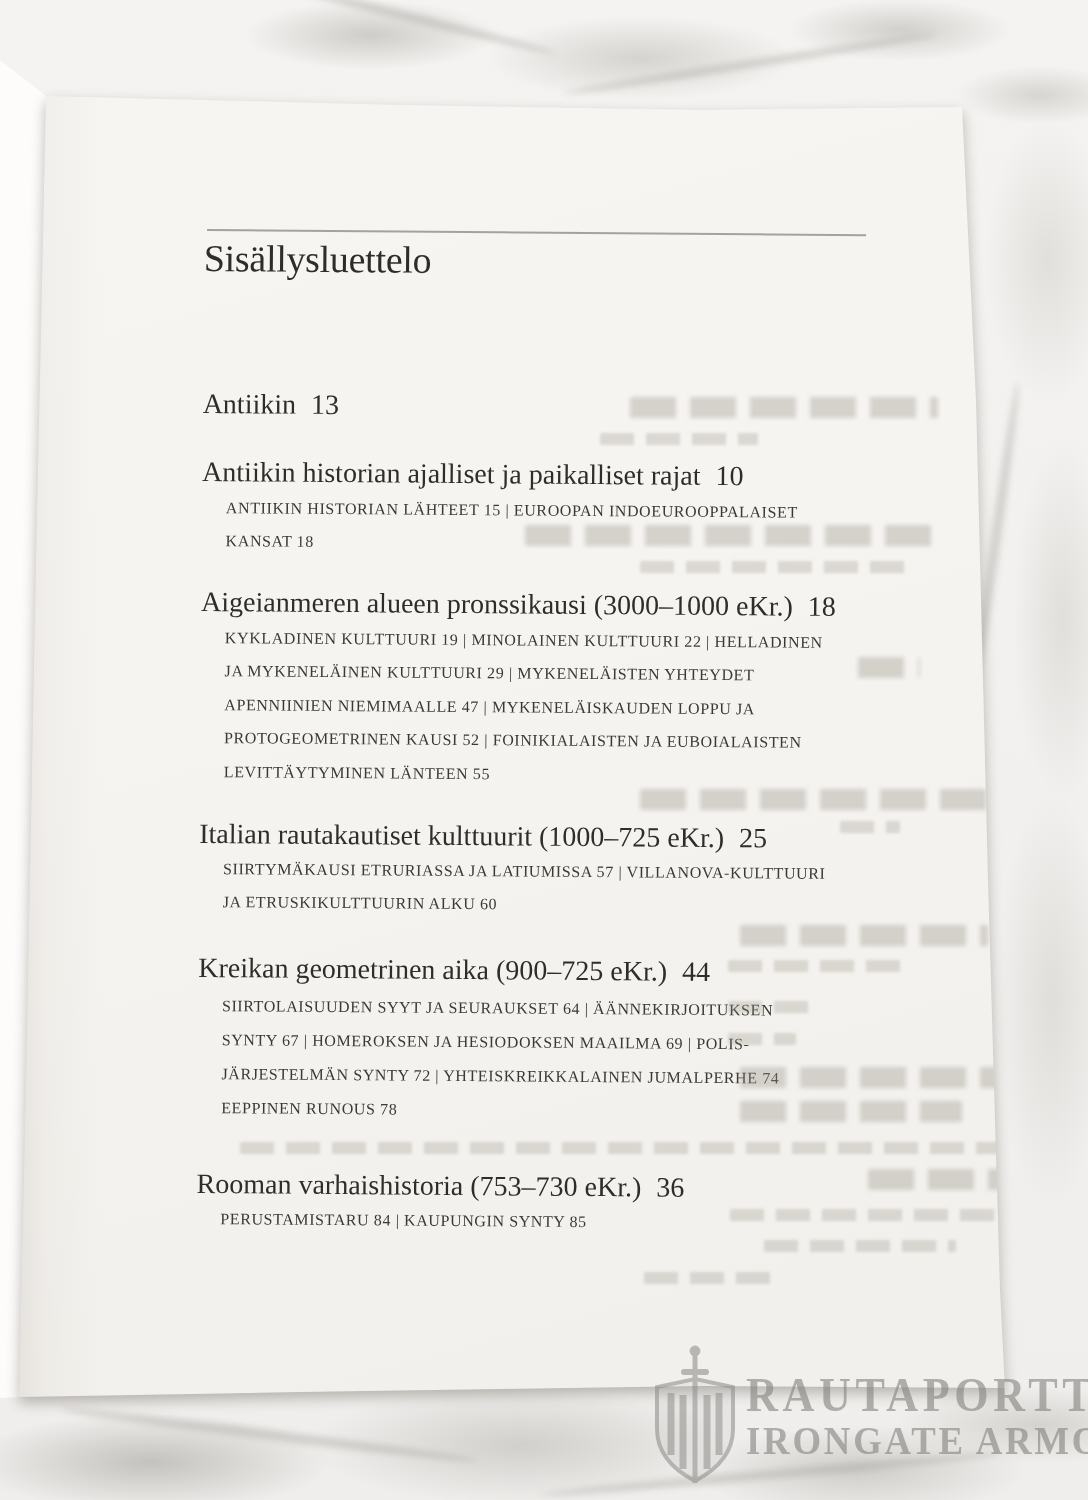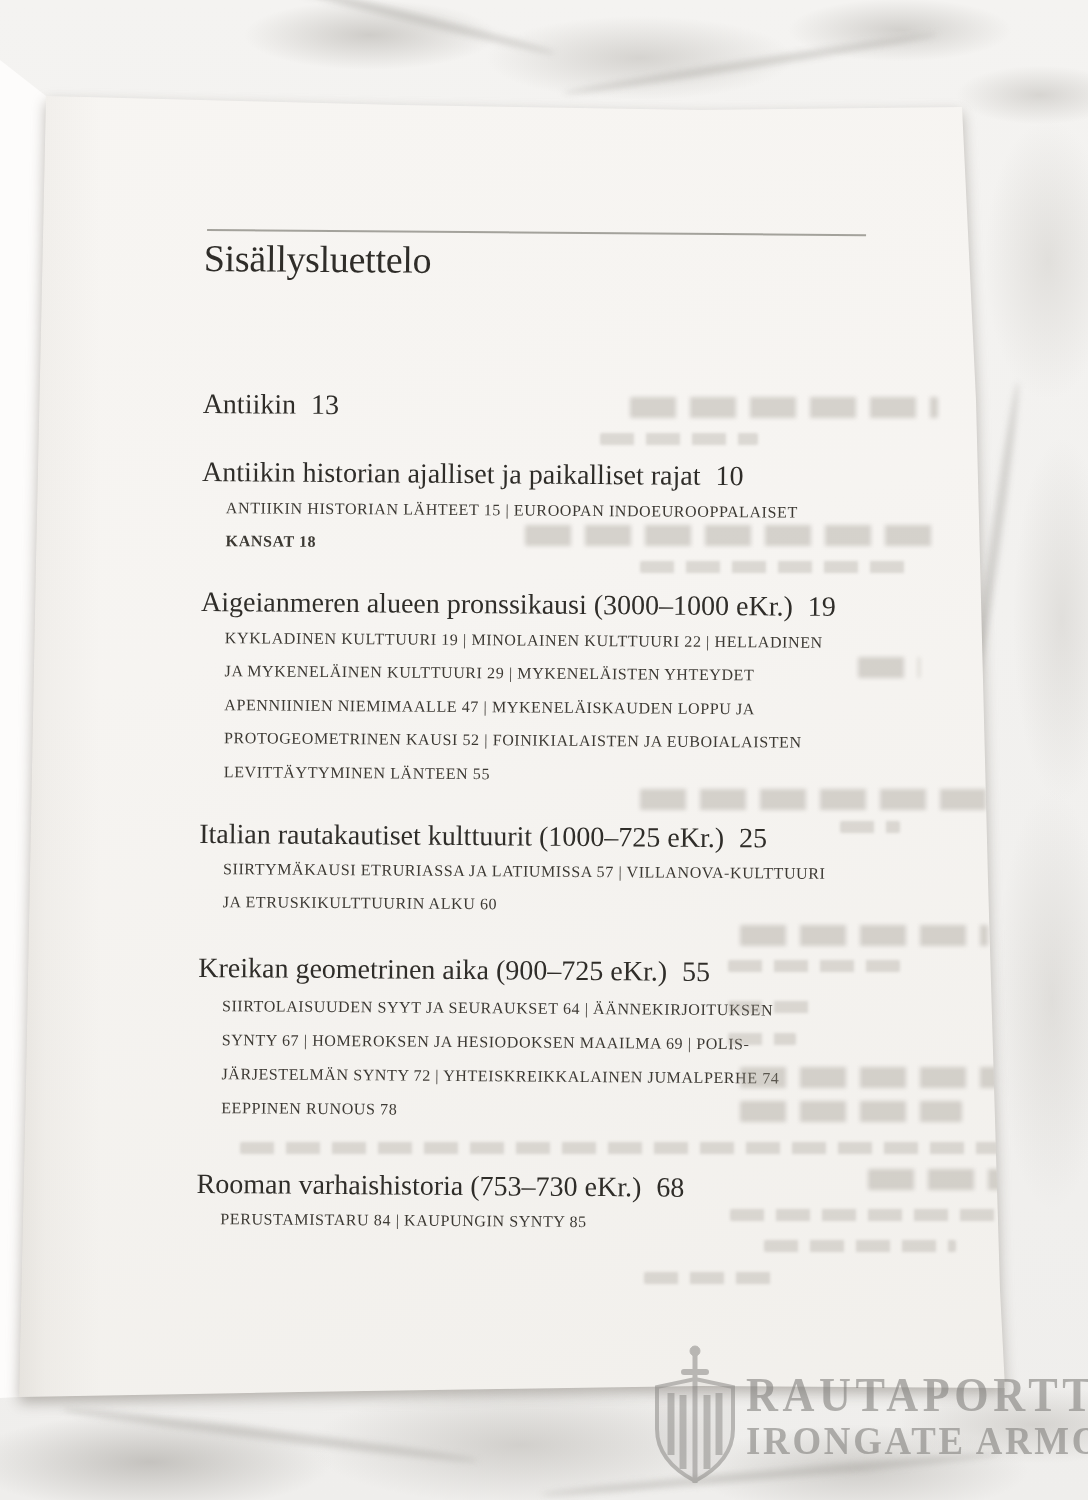--- a/index.html
+++ b/index.html
@@ -88,36 +88,36 @@
   <div class="page-wrap">
     <div class="page">
 
       <div class="content">
         <div class="rule" style="left:207px;top:229px;width:659px;"></div>
         <div class="doc-title" style="left:204px;top:236px;">Sisällysluettelo</div>
         <div id="toc-entries">
             <div class="toc-heading" style="left: 204px; top: 388px;"><span>Antiikin</span><span class="pg">13</span></div>
             <div class="toc-heading" style="left: 204px; top: 456px;"><span>Antiikin historian ajalliset ja paikalliset rajat</span><span class="pg">10</span></div>
             <div class="toc-sub" style="left: 228px; top: 499px;">ANTIIKIN HISTORIAN LÄHTEET 15 | EUROOPAN INDOEUROOPPALAISET</div>
-            <div class="toc-sub" style="left: 228px; top: 532.4px; font-weight: bold;">KANSAT 18</div>
-            <div class="toc-heading" style="left: 204px; top: 586px;"><span>Aigeianmeren alueen pronssikausi (3000–1000 eKr.)</span><span class="pg">19</span></div>
+            <div class="toc-sub" style="left: 228px; top: 532.4px;">KANSAT 18</div>
+            <div class="toc-heading" style="left: 204px; top: 586px;"><span>Aigeianmeren alueen pronssikausi (3000–1000 eKr.)</span><span class="pg">18</span></div>
             <div class="toc-sub" style="left: 228px; top: 629px;">KYKLADINEN KULTTUURI 19 | MINOLAINEN KULTTUURI 22 | HELLADINEN</div>
             <div class="toc-sub" style="left: 228px; top: 662.4px;">JA MYKENELÄINEN KULTTUURI 29 | MYKENELÄISTEN YHTEYDET</div>
             <div class="toc-sub" style="left: 228px; top: 695.8px;">APENNIINIEN NIEMIMAALLE 47 | MYKENELÄISKAUDEN LOPPU JA</div>
             <div class="toc-sub" style="left: 228px; top: 729.2px;">PROTOGEOMETRINEN KAUSI 52 | FOINIKIALAISTEN JA EUBOIALAISTEN</div>
             <div class="toc-sub" style="left: 228px; top: 762.6px;">LEVITTÄYTYMINEN LÄNTEEN 55</div>
             <div class="toc-heading" style="left: 204px; top: 818px;"><span>Italian rautakautiset kulttuurit (1000–725 eKr.)</span><span class="pg">25</span></div>
             <div class="toc-sub" style="left: 228px; top: 860px;">SIIRTYMÄKAUSI ETRURIASSA JA LATIUMISSA 57 | VILLANOVA-KULTTUURI</div>
             <div class="toc-sub" style="left: 228px; top: 893.4px;">JA ETRUSKIKULTTUURIN ALKU 60</div>
-            <div class="toc-heading" style="left: 204px; top: 952px;"><span>Kreikan geometrinen aika (900–725 eKr.)</span><span class="pg">55</span></div>
+            <div class="toc-heading" style="left: 204px; top: 952px;"><span>Kreikan geometrinen aika (900–725 eKr.)</span><span class="pg">44</span></div>
             <div class="toc-sub" style="left: 228px; top: 997px;">SIIRTOLAISUUDEN SYYT JA SEURAUKSET 64 | ÄÄNNEKIRJOITUKSEN</div>
             <div class="toc-sub" style="left: 228px; top: 1031px;">SYNTY 67 | HOMEROKSEN JA HESIODOKSEN MAAILMA 69 | POLIS-</div>
             <div class="toc-sub" style="left: 228px; top: 1065px;">JÄRJESTELMÄN SYNTY 72 | YHTEISKREIKKALAINEN JUMALPERHE 74</div>
             <div class="toc-sub" style="left: 228px; top: 1099px;">EEPPINEN RUNOUS 78</div>
-            <div class="toc-heading" style="left: 204px; top: 1168px;"><span>Rooman varhaishistoria (753–730 eKr.)</span><span class="pg">68</span></div>
+            <div class="toc-heading" style="left: 204px; top: 1168px;"><span>Rooman varhaishistoria (753–730 eKr.)</span><span class="pg">36</span></div>
             <div class="toc-sub" style="left: 228px; top: 1210px;">PERUSTAMISTARU 84 | KAUPUNGIN SYNTY 85</div>
           </div>
       </div>
 
       <div id="ghosts">
           <div class="ghost h" style="left: 630px; top: 397px; width: 308px;"></div>
           <div class="ghost s" style="left: 600px; top: 433px; width: 158px;"></div>
           <div class="ghost h" style="left: 525px; top: 525px; width: 420px;"></div>
           <div class="ghost s" style="left: 640px; top: 561px; width: 275px;"></div>
           <div class="ghost h" style="left: 858px; top: 657px; width: 62px;"></div>

